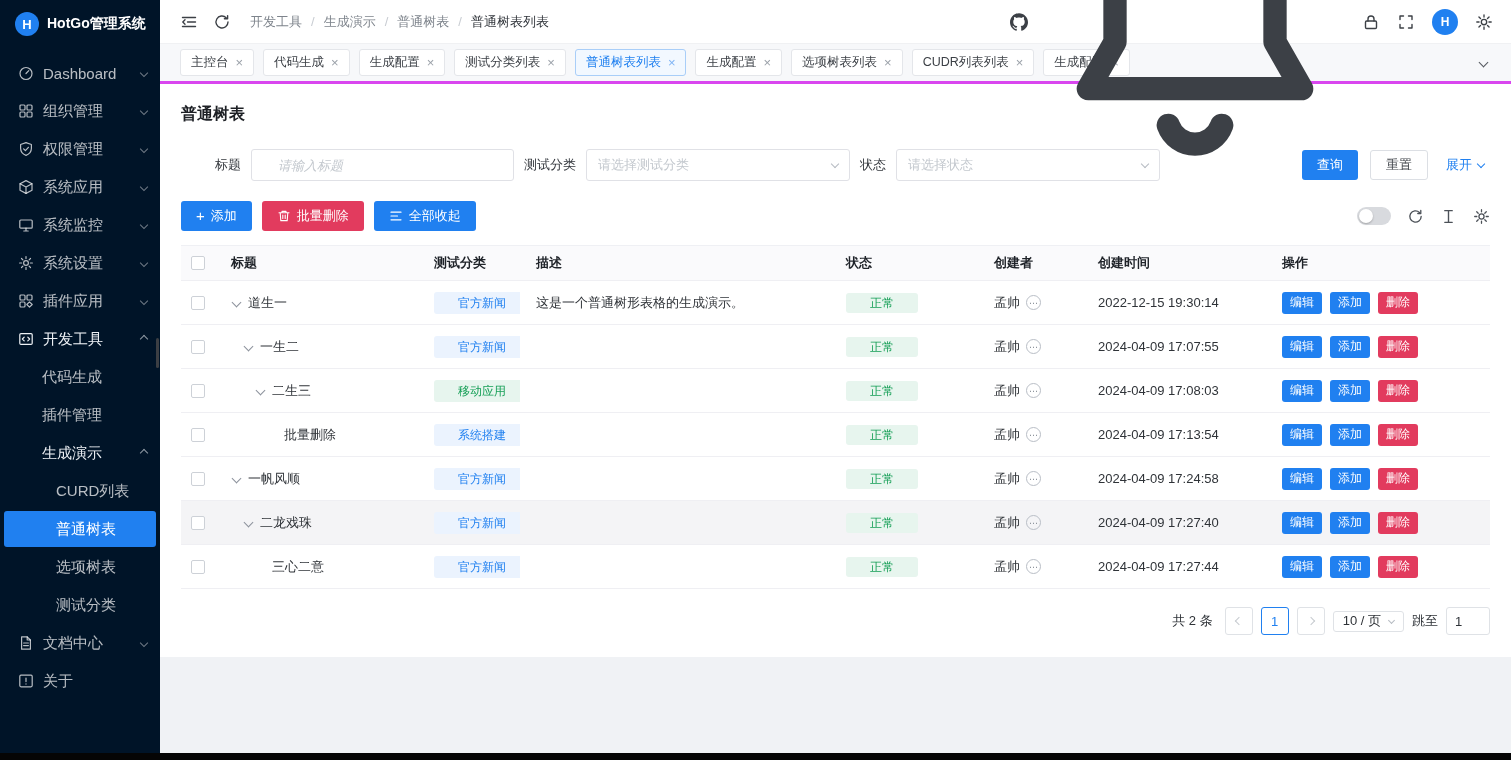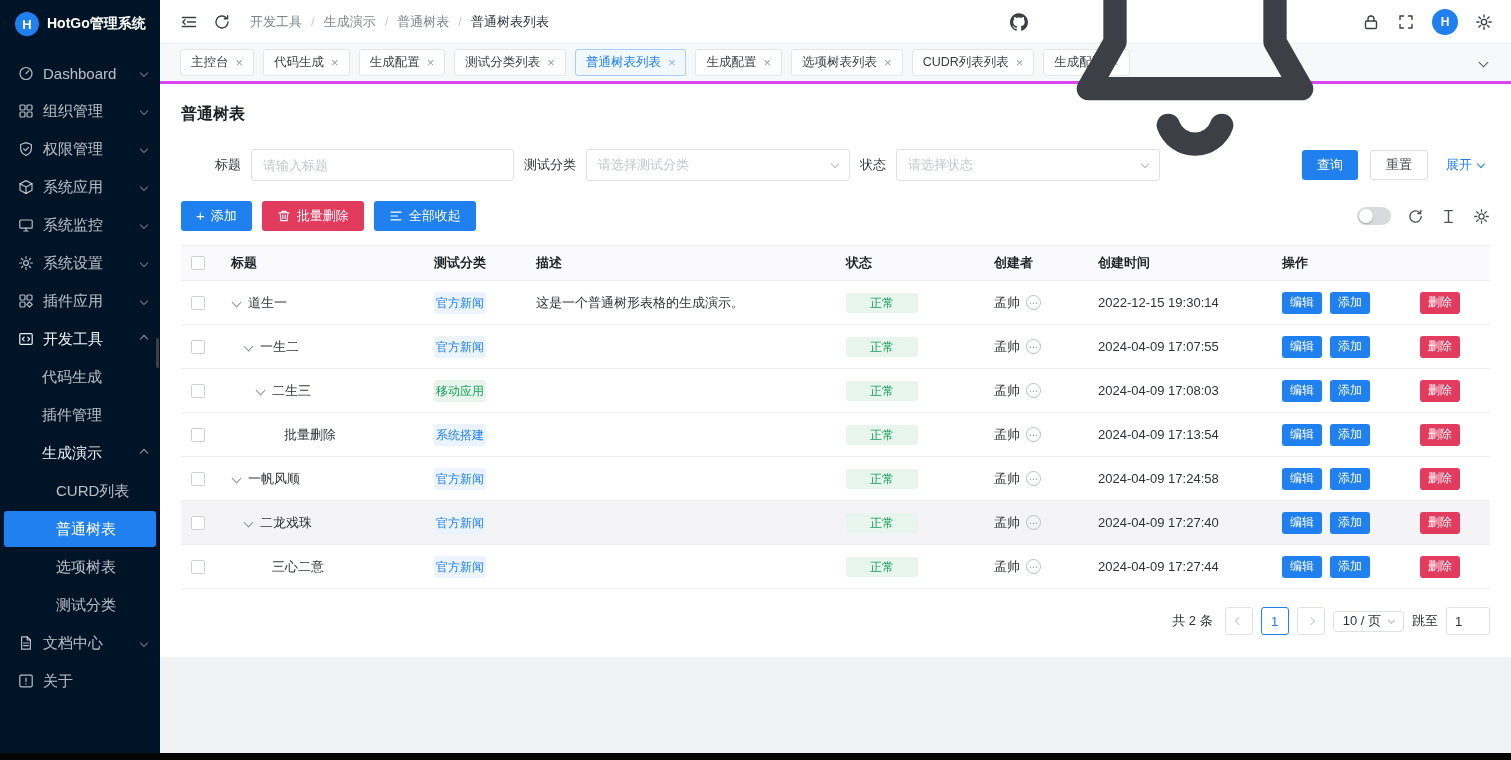--- a/index.html
+++ b/index.html
@@ -57,22 +57,22 @@
   .chev.right{transform:rotate(-45deg);}
 
   .content{flex:1;overflow:hidden;}
   .card{background:#fff;padding:12px 21px 22px;}
   .page-title{font-size:16px;font-weight:700;color:#1d2025;margin-top:8px;}
 
   
   .filters{display:flex;align-items:center;margin-top:24px;padding-left:34px;}
   .f-group{display:flex;align-items:center;margin-right:10px;}
   .f-label{font-size:13px;color:#33373d;margin-right:10px;white-space:nowrap;}
-  .f-input{width:263px;height:32px;border:1px solid #e0e1e6;border-radius:3px;padding:0 11px;
-    font-size:13px;color:#701a75;outline:none;}
+  .f-input{width:263px;height:32px;border:1px solid #e0e1e6;border-radius:3px;padding:0 26px;
+    font-size:13px;color:#701a75;outline:none;font-style:italic;}
   .f-input::placeholder{color:#c3c8ce;}
   .f-select{width:264px;height:32px;border:1px solid #e0e1e6;border-radius:3px;padding:0 11px;
     display:flex;align-items:center;justify-content:space-between;font-size:13px;color:#c3c8ce;
     background:#fff;cursor:pointer;}
   .f-select .chev{color:#b6bbc2;width:6px;height:6px;margin-top:-2px;}
   .f-actions{margin-left:auto;display:flex;align-items:center;gap:12px;}
   button{font-family:inherit;}
   .btn{height:30px;padding:0 15px;border-radius:3px;font-size:13px;border:none;cursor:pointer;
     display:inline-flex;align-items:center;gap:6px;}
   .btn-primary{background:#2080f0;color:#fff;}
@@ -107,30 +107,30 @@
   .c-creator{width:104px;gap:6px;}
   .c-time{width:184px;}
   .c-ops{flex:1;}
   .cb{width:14px;height:14px;border:1px solid #cdd1d7;border-radius:2px;background:#fff;cursor:pointer;flex-shrink:0;}
   .tree-pad{flex-shrink:0;display:inline-block;}
   .ind0{width:0;}.ind1{width:12px;}.ind2{width:24px;}.ind3{width:36px;}
   .tree-chev{width:10px;height:10px;position:relative;margin-right:7px;flex-shrink:0;cursor:pointer;}
   .tree-chev::before{content:'';position:absolute;left:2px;top:1px;width:6px;height:6px;
     border-right:1.4px solid #8c929c;border-bottom:1.4px solid #8c929c;transform:rotate(45deg);}
   .tree-chev.leaf{visibility:hidden;}
-  .tag{display:inline-block;padding:2px 2px;border-radius:3px;font-size:12px;line-height:18px;}
+  .tag{display:inline-block;padding:2px 24px;border-radius:3px;font-size:12px;line-height:18px;}
   .tag.blue{color:#2080f0;background:#ebf3fe;}
   .tag.green{color:#18a058;background:#e7f5ee;}
   .tag.st{padding:1px 24px;}
   .creator-icon{width:15px;height:15px;border:1px solid #b9bec6;border-radius:50%;color:#8a9099;
     font-size:9px;display:inline-flex;align-items:center;justify-content:center;cursor:pointer;flex-shrink:0;}
   .op-btn{height:22px;padding:0 8px;border-radius:3px;font-size:12px;color:#fff;border:none;
     margin-right:8px;cursor:pointer;}
   .b-blue{background:#2080f0;}
-  .b-red{background:#e23b5e;margin-left:42px;}
+  .b-red{background:#e23b5e;}
 
   
   .pager{display:flex;align-items:center;justify-content:flex-end;margin-top:18px;gap:8px;
     font-size:13px;color:#2f3338;}
   .pg-total{margin-right:4px;}
   .pg-btn{width:28px;height:28px;border:1px solid #dfe2e6;border-radius:3px;display:flex;align-items:center;
     justify-content:center;color:#c6cacf;background:#fff;cursor:pointer;}
   .pg-btn .chev{width:6px;height:6px;}
   .pg-btn.page{color:#2080f0;border-color:#2080f0;font-size:13px;}
   .pg-size{height:21px;border:1px solid #dfe2e6;border-radius:3px;display:flex;align-items:center;

